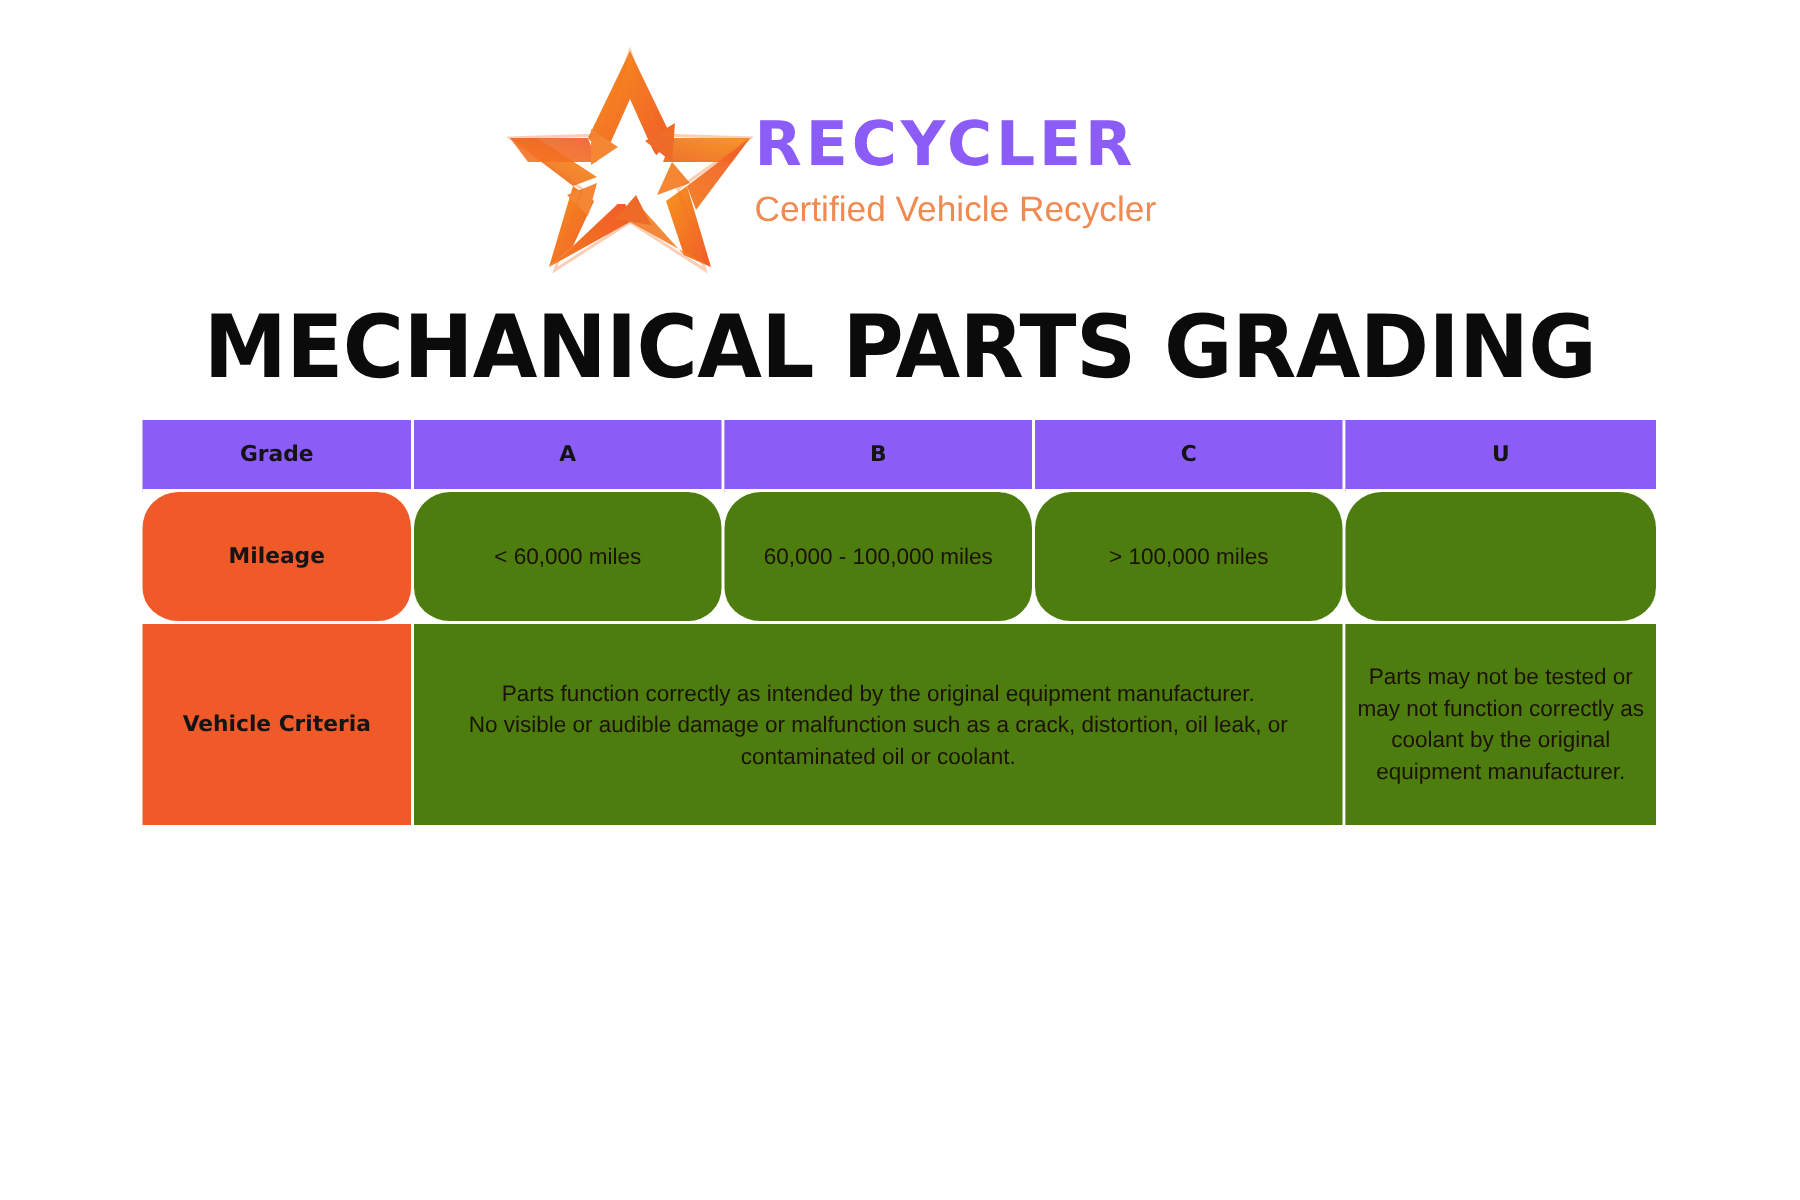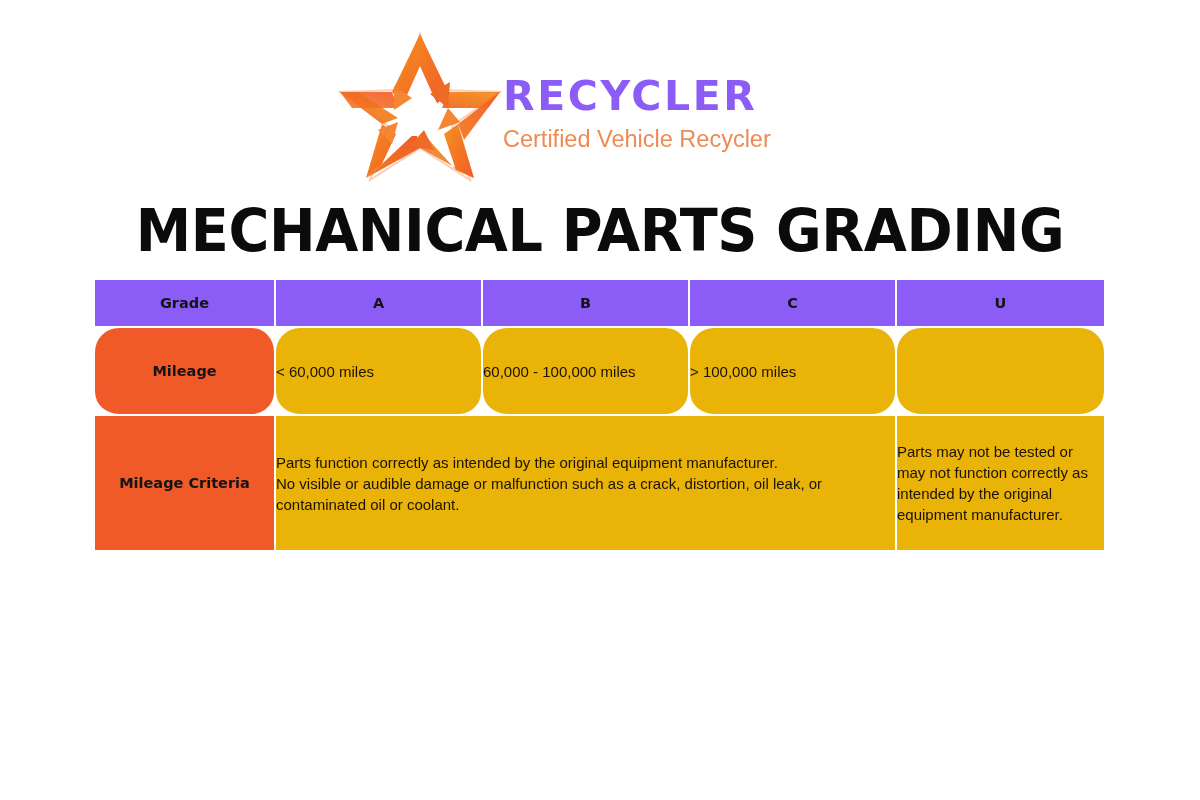--- a/index.html
+++ b/index.html
@@ -119,21 +119,22 @@
     background: #EF5A28;
     text-align: center;
     font-family: "DejaVu Sans", sans-serif;
     font-size: 14.5px;
     font-weight: 700;
     color: #141414;
   }
 
   
   .body-cell {
-    background: #eab308;
+    background: #4d7c0f;
+    text-align: center;
     font-family: "Liberation Sans", sans-serif;
     font-size: 15px;
     font-weight: 400;
     color: #1c1205;
   }
   .row-mileage .body-cell,
   .row-mileage .row-label { height: 86px; border-radius: 24px; }
   .row-quality .body-cell,
   .row-quality .row-label { height: 134px; }
 
@@ -234,21 +235,21 @@
 
     <tr class="row-mileage">
       <td class="row-label">Mileage</td>
       <td class="body-cell">&lt; 60,000 miles</td>
       <td class="body-cell">60,000 - 100,000 miles</td>
       <td class="body-cell">&gt; 100,000 miles</td>
       <td class="body-cell last-col"></td>
     </tr>
 
     <tr class="row-quality last-row">
-      <td class="row-label">Mileage Criteria</td>
+      <td class="row-label">Vehicle Criteria</td>
       <td class="body-cell criteria-wide" colspan="3">
         <p>Parts function correctly as intended by the original equipment manufacturer.</p>
         <p class="gap">No visible or audible damage or malfunction such as a crack, distortion, oil leak, or contaminated oil or coolant.</p>
       </td>
-      <td class="body-cell criteria-u last-col">Parts may not be tested or may not function correctly as intended by the original equipment manufacturer.</td>
+      <td class="body-cell criteria-u last-col">Parts may not be tested or may not function correctly as coolant by the original equipment manufacturer.</td>
     </tr>
   </tbody>
 </table>
 
 </body></html>

